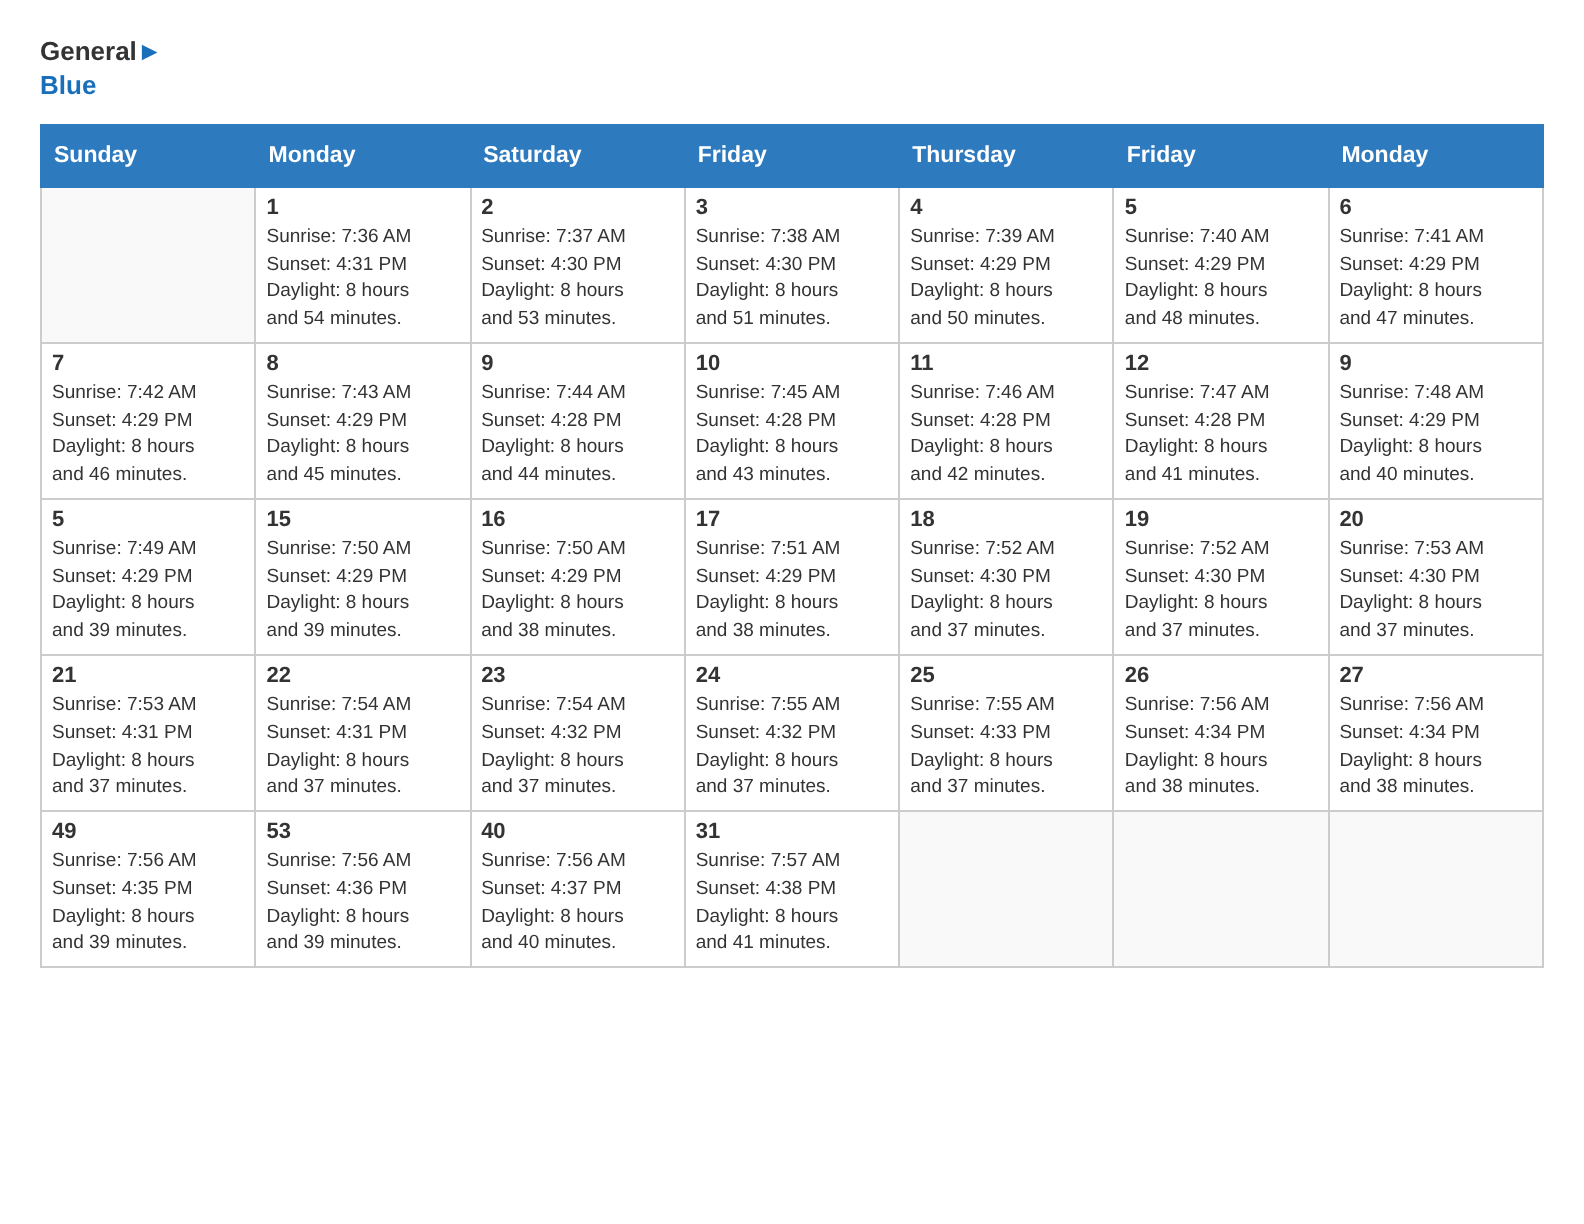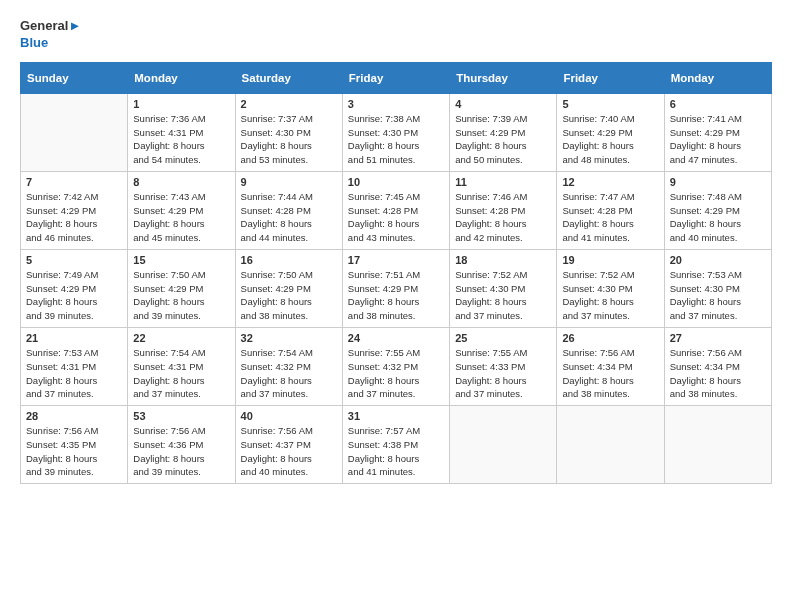--- a/index.html
+++ b/index.html
@@ -197,21 +197,21 @@
         <tr>
           <td>
             <span class="day-num">21</span>
             <div class="day-info">Sunrise: 7:53 AM<br>Sunset: 4:31 PM<br>Daylight: 8 hours<br>and 37 minutes.</div>
           </td>
           <td>
             <span class="day-num">22</span>
             <div class="day-info">Sunrise: 7:54 AM<br>Sunset: 4:31 PM<br>Daylight: 8 hours<br>and 37 minutes.</div>
           </td>
           <td>
-            <span class="day-num">32</span>
+            <span class="day-num">23</span>
             <div class="day-info">Sunrise: 7:54 AM<br>Sunset: 4:32 PM<br>Daylight: 8 hours<br>and 37 minutes.</div>
           </td>
           <td>
             <span class="day-num">24</span>
             <div class="day-info">Sunrise: 7:55 AM<br>Sunset: 4:32 PM<br>Daylight: 8 hours<br>and 37 minutes.</div>
           </td>
           <td>
             <span class="day-num">25</span>
             <div class="day-info">Sunrise: 7:55 AM<br>Sunset: 4:33 PM<br>Daylight: 8 hours<br>and 37 minutes.</div>
           </td>
@@ -219,21 +219,21 @@
             <span class="day-num">26</span>
             <div class="day-info">Sunrise: 7:56 AM<br>Sunset: 4:34 PM<br>Daylight: 8 hours<br>and 38 minutes.</div>
           </td>
           <td>
             <span class="day-num">27</span>
             <div class="day-info">Sunrise: 7:56 AM<br>Sunset: 4:34 PM<br>Daylight: 8 hours<br>and 38 minutes.</div>
           </td>
         </tr>
         <tr>
           <td>
-            <span class="day-num">28</span>
+            <span class="day-num">49</span>
             <div class="day-info">Sunrise: 7:56 AM<br>Sunset: 4:35 PM<br>Daylight: 8 hours<br>and 39 minutes.</div>
           </td>
           <td>
             <span class="day-num">53</span>
             <div class="day-info">Sunrise: 7:56 AM<br>Sunset: 4:36 PM<br>Daylight: 8 hours<br>and 39 minutes.</div>
           </td>
           <td>
             <span class="day-num">40</span>
             <div class="day-info">Sunrise: 7:56 AM<br>Sunset: 4:37 PM<br>Daylight: 8 hours<br>and 40 minutes.</div>
           </td>

